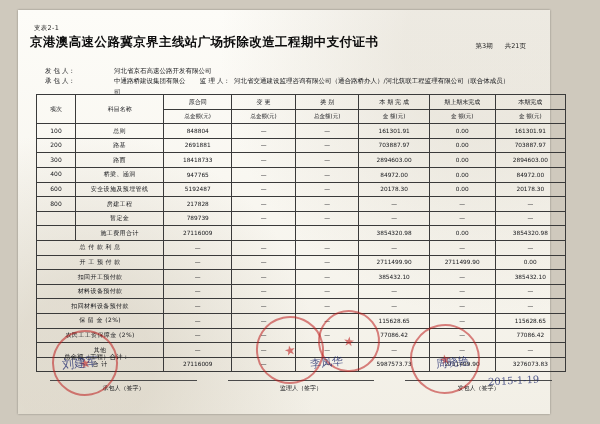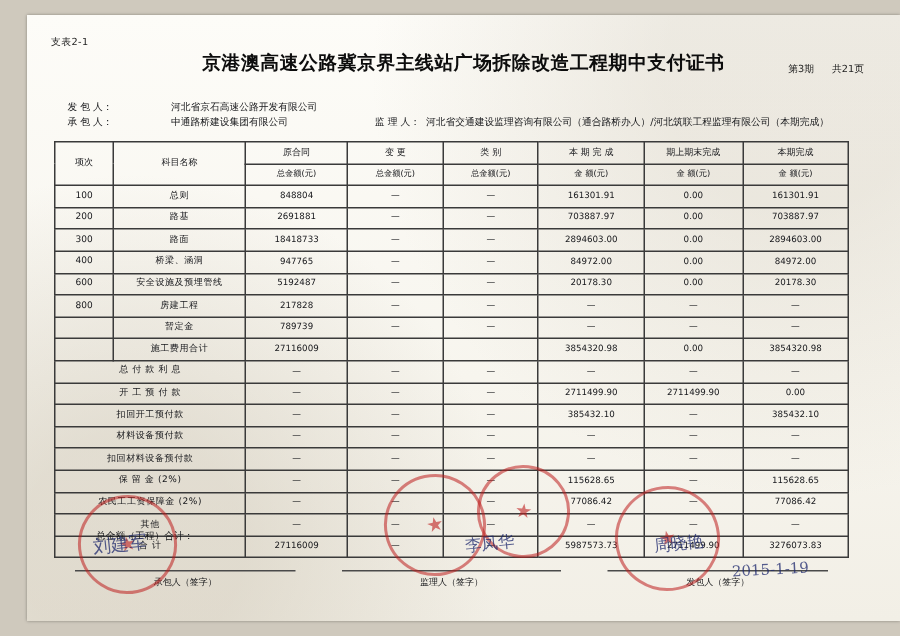--- a/index.html
+++ b/index.html
@@ -4,42 +4,42 @@
 <style>
   html,body{margin:0;padding:0;}
   body{
     width:600px;height:424px;
     background:#cfc9bd;
     font-family:"DejaVu Sans","Liberation Sans",sans-serif;
     overflow:hidden;
   }
   .page{
     position:absolute;left:18px;top:10px;
-    width:582px;height:404px;
+    width:532px;height:404px;
     background:#eab308;
     box-shadow:0 0 2px rgba(0,0,0,.35);
   }
   .paper-noise{
     position:absolute;inset:0;
     background:
       radial-gradient(circle at 12% 88%, rgba(190,180,160,.35) 0 12%, rgba(0,0,0,0) 40%),
       radial-gradient(circle at 88% 10%, rgba(190,180,160,.25) 0 14%, rgba(0,0,0,0) 45%),
       linear-gradient(180deg, #fdfcf8 0%, #f7f5ee 60%, #f2efe6 100%);
     pointer-events:none;
   }
   .doc-no{
     position:absolute;left:16px;top:14px;
     font-size:6.5px;color:#1c1c1c;letter-spacing:.3px;
   }
   .title{
     position:absolute;left:0;right:0;top:24px;
-    text-align:center;
     font-family:"DejaVu Serif","Liberation Serif",serif;
     font-weight:bold;font-size:12.5px;color:#0d0d0d;
     letter-spacing:.4px;
+    padding-left:12px;
   }
   .meta{
     position:absolute;right:24px;top:32px;
     font-size:6.5px;color:#1c1c1c;
     text-align:center;line-height:1.5;
   }
   .meta span{margin-left:10px;}
   .parties{
     position:absolute;left:16px;top:56px;right:16px;
     font-size:6.5px;color:#16171a;line-height:1.6;
@@ -140,21 +140,21 @@
 
   <div class="parties">
     <div class="prow">
       <div class="lbl">发 包 人：</div>
       <div class="val">河北省京石高速公路开发有限公司</div>
     </div>
     <div class="prow">
       <div class="lbl">承 包 人：</div>
       <div class="val">中通路桥建设集团有限公司</div>
       <div class="lbl2">监 理 人：</div>
-      <div style="width:300px;text-align:left;">河北省交通建设监理咨询有限公司（通合路桥办人）/河北筑联工程监理有限公司（本期完成）</div>
+      <div style="width:300px;text-align:left;">河北省交通建设监理咨询有限公司（通合路桥办人）/河北筑联工程监理有限公司（联合体成员）</div>
     </div>
   </div>
 
   <table class="main">
     <tbody>
         <tr class="hdr">
       <td class="c-idx" rowspan="2">项次</td>
       <td class="c-name" rowspan="2">科目名称</td>
       <td class="c-a">原合同</td>
       <td class="c-b">变 更</td>

